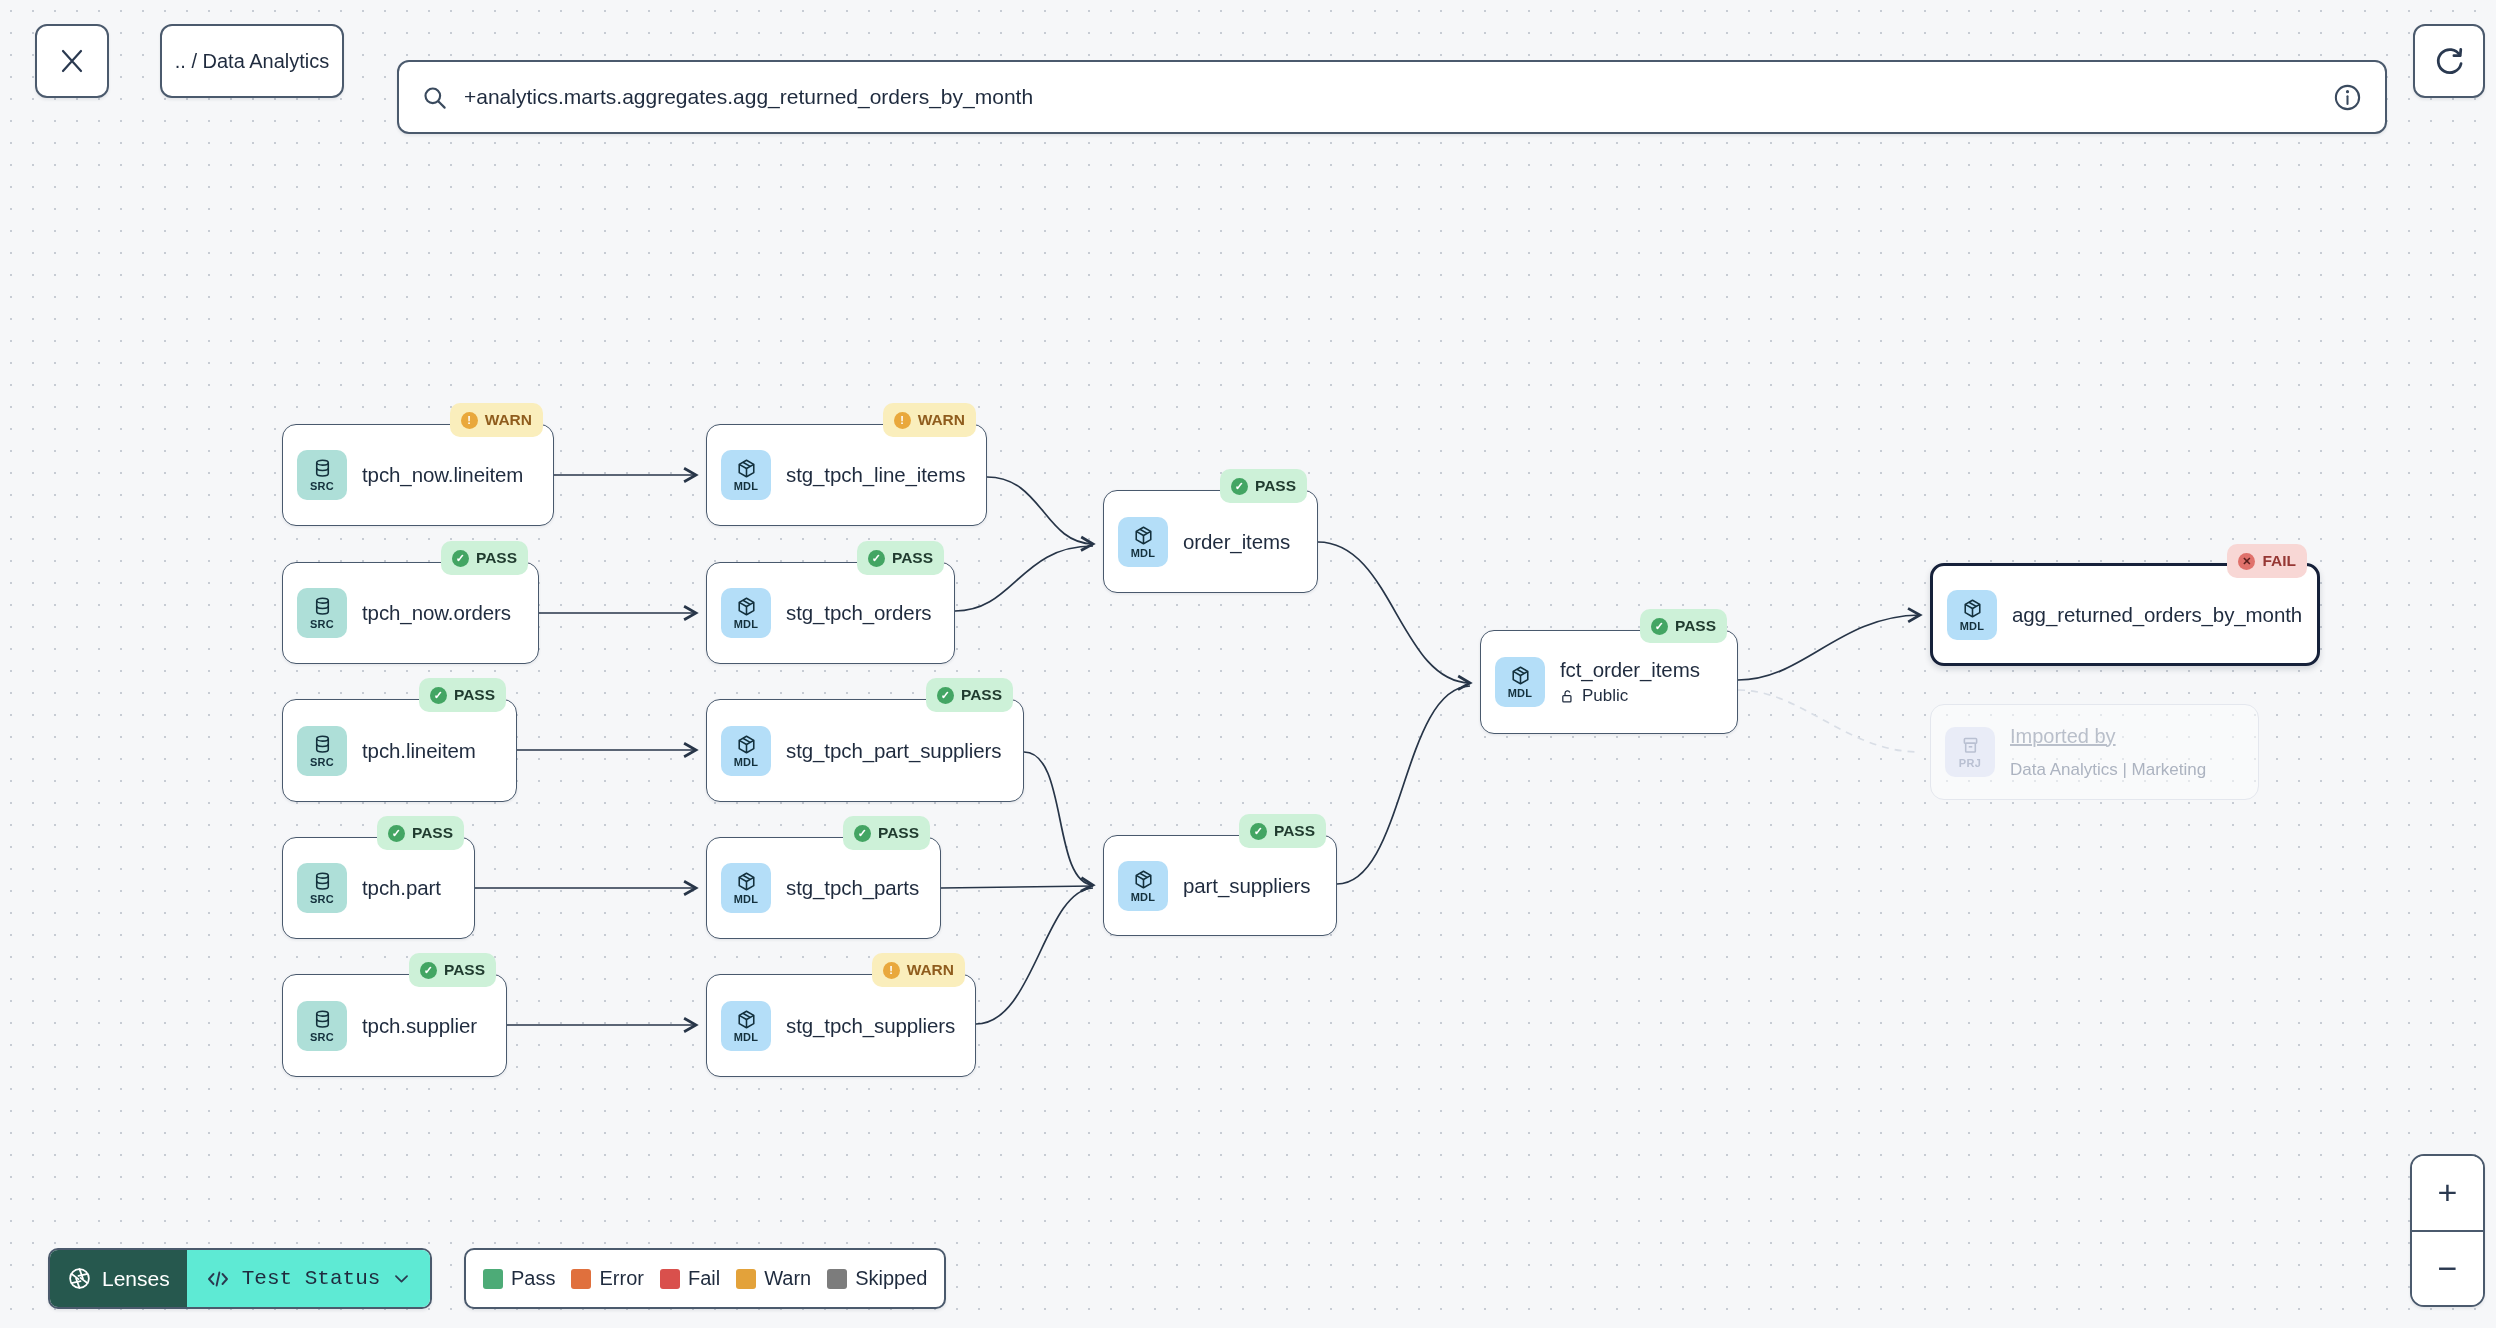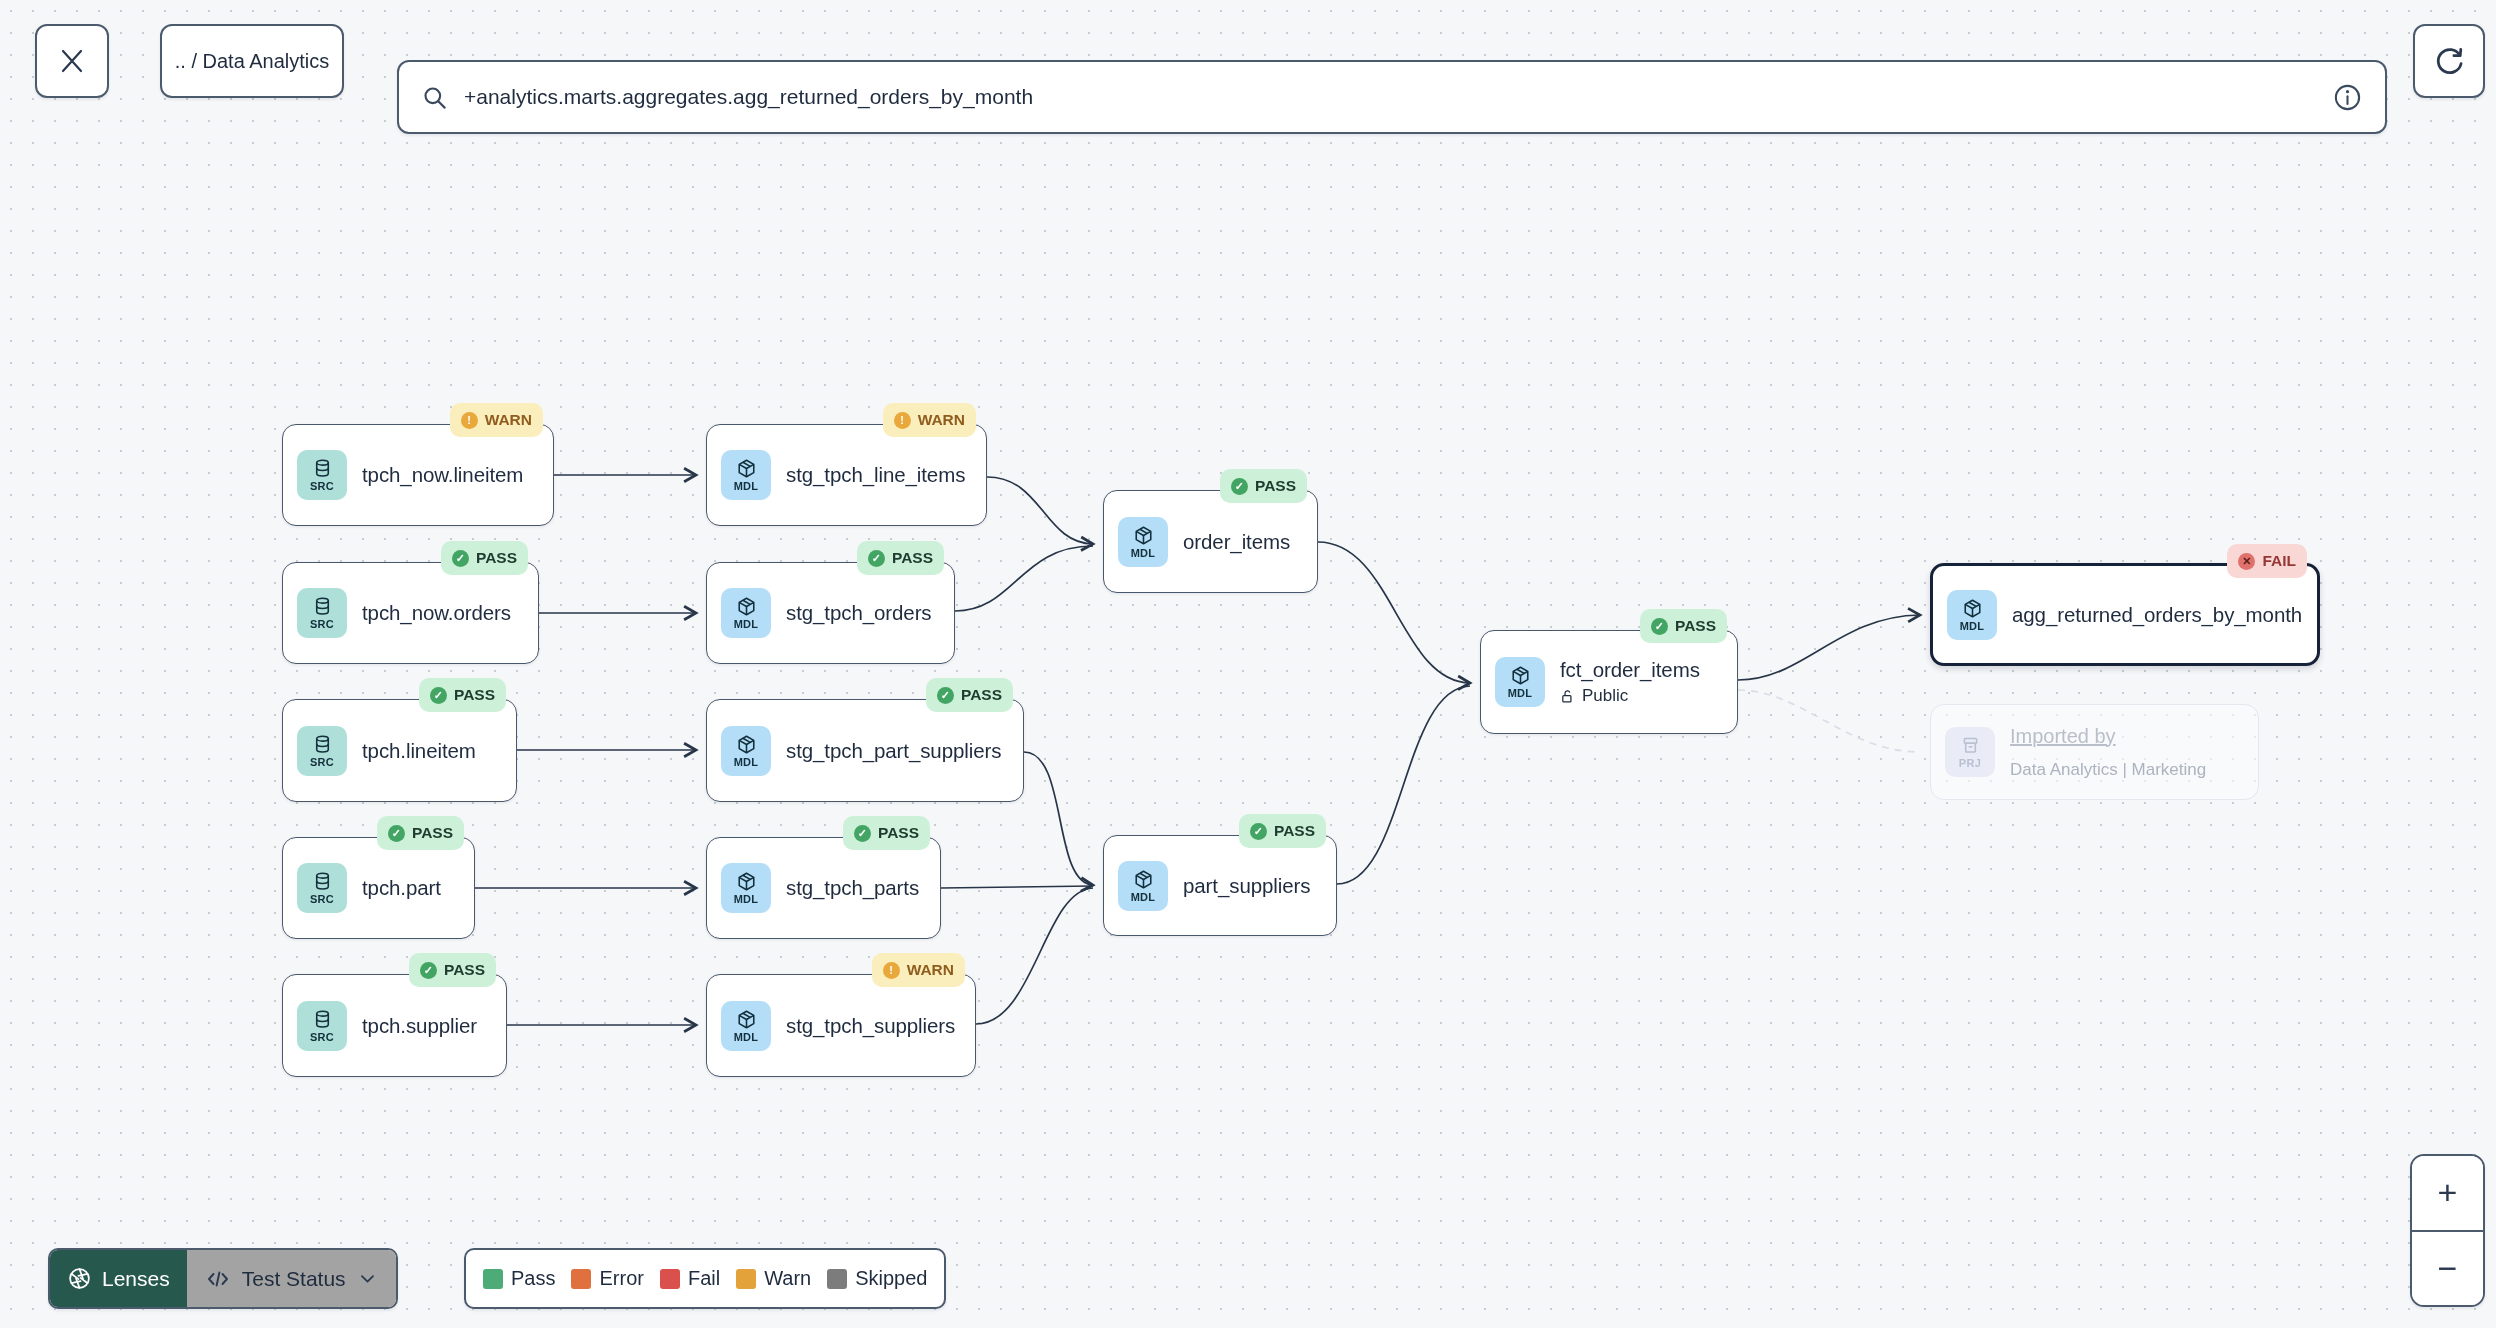--- a/index.html
+++ b/index.html
@@ -53,21 +53,21 @@
     font-size:15.5px;font-weight:700;box-sizing:border-box;
   }
   .badge .dot{width:17px;height:17px;border-radius:50%;display:flex;align-items:center;justify-content:center;font-size:11px;font-weight:700;}
   
   .lens-group{
     position:absolute;left:48px;top:1248px;height:61px;display:flex;box-sizing:border-box;
     border:2px solid #4b5a6d;border-radius:10px;overflow:hidden;background:#fff;
     box-shadow:0 2px 3px rgba(25,35,55,.08);z-index:5;
   }
   .lens-left{display:flex;align-items:center;gap:10px;padding:0 17px;color:#fff;font-size:21px;cursor:pointer;}
-  .lens-right{display:flex;align-items:center;gap:12px;padding:0 19px;background:#a3a3a3;font-size:21px;cursor:pointer;}
+  .lens-right{display:flex;align-items:center;gap:12px;padding:0 19px;background:#5eead4;font-size:21px;cursor:pointer;font-family:Liberation Mono, monospace;}
   .legend{
     position:absolute;left:464px;top:1248px;height:61px;box-sizing:border-box;z-index:5;
     border:2px solid #4b5a6d;border-radius:10px;background:#fff;
     display:flex;align-items:center;gap:16px;padding:0 17px;font-size:20px;
     box-shadow:0 2px 3px rgba(25,35,55,.08);
   }
   .leg-item{display:flex;align-items:center;gap:8px;}
   .leg-swatch{width:20px;height:20px;border-radius:3px;}
   .zoomctl{
     position:absolute;left:2410px;top:1154px;width:75px;height:153px;box-sizing:border-box;z-index:5;

